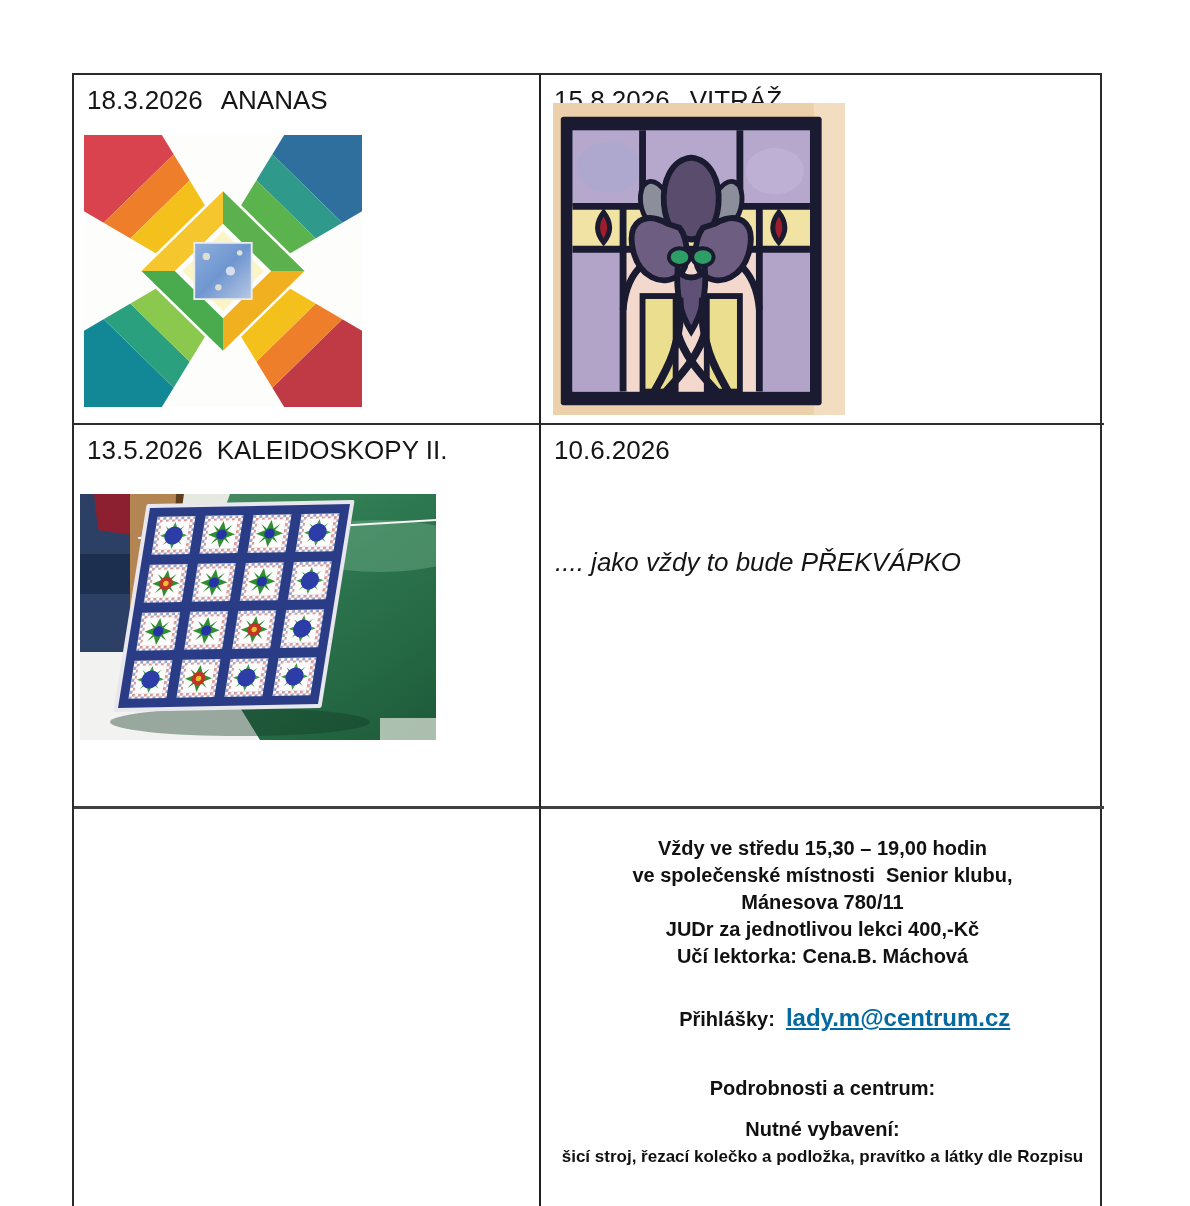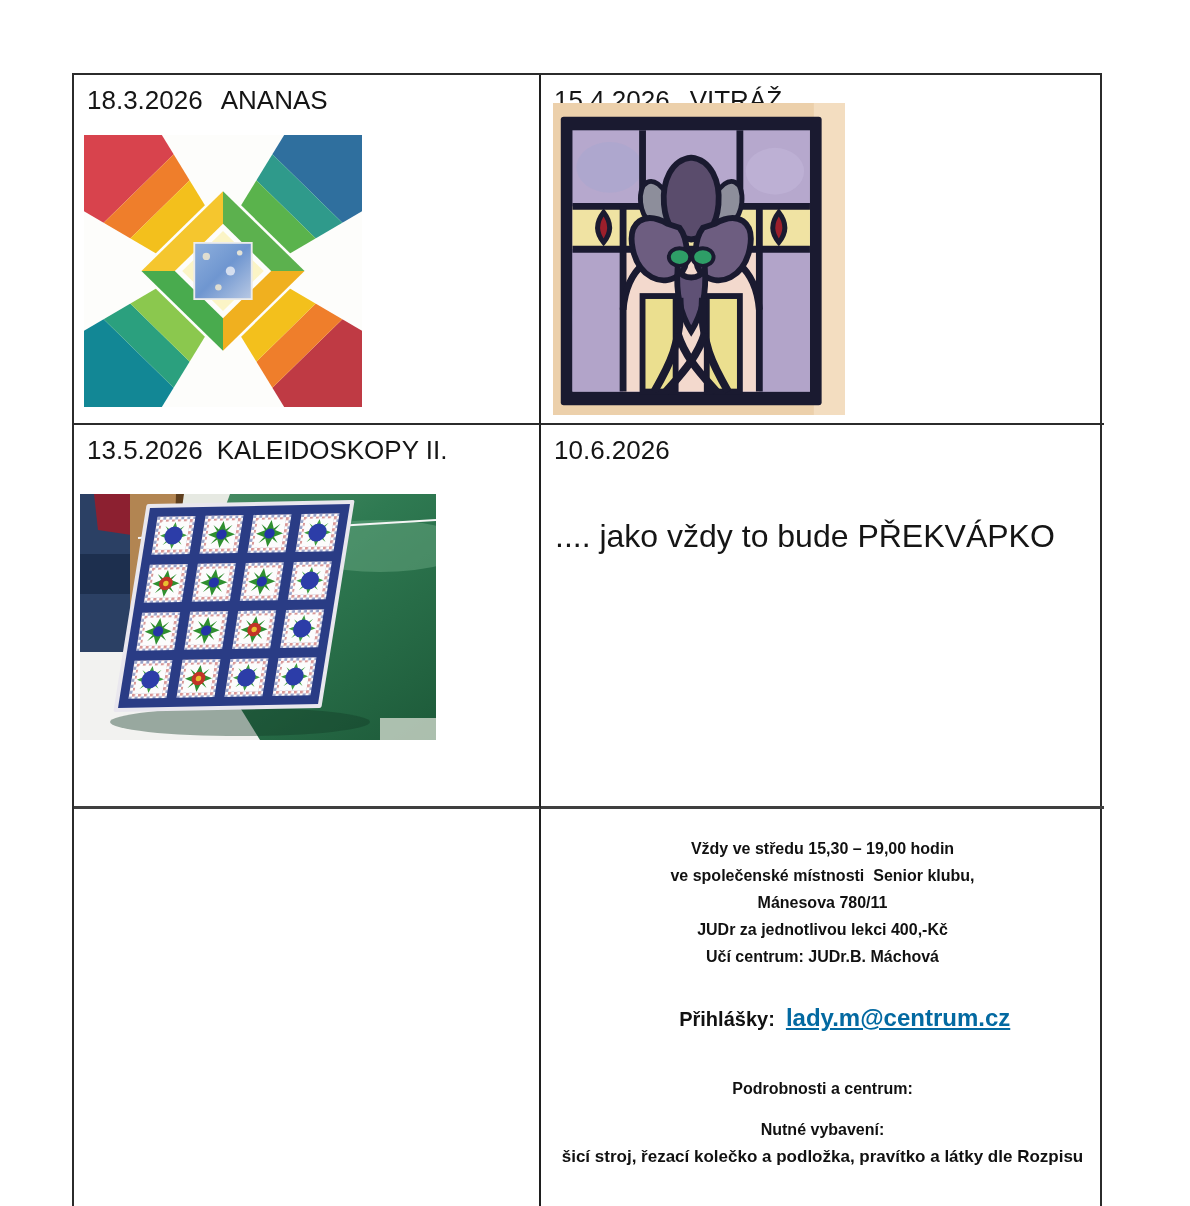--- a/index.html
+++ b/index.html
@@ -20,27 +20,27 @@
   .cell-header {
     display:flex; align-items:baseline; padding:9px 0 0 13px;
     font-size:26px; line-height:32px; color:#151515; white-space:pre-wrap;
   }
   .gap18 { width:18px; } .gap20 { width:20px; } .gap14 { width:14px; }
   .fig { position:absolute; display:block; }
   #fig-ananas { left:10px; top:60px; }
   #fig-vitraz { left:12px; top:28px; }
   #fig-kaleid { left:6px;  top:69px; }
   #surprise-note {
-    position:absolute; left:14px; top:95px; font-size:32px; line-height:32px;
-    color:#151515; white-space:pre-wrap;
+    position:absolute; left:14px; top:121px; font-size:26px; line-height:32px;
+    color:#151515; white-space:pre-wrap;font-style:italic;
   }
   .info-block {
     padding-top:26px; text-align:center; font-weight:bold; color:#111;
   }
-  .iline { font-size:16px; line-height:27px; white-space:pre-wrap; }
+  .iline { font-size:20px; line-height:27px; white-space:pre-wrap; }
   .signup-row { font-size:20px; line-height:32px; white-space:pre-wrap; }
   .link { color:#0369a1; text-decoration:underline; cursor:pointer; font-weight:bold; }
   .email-link { font-size:24px; }
   .details-label { margin-top:8px; }
   .website-link { display:block; font-size:27px; line-height:36px; }
   .equip-head { margin-top:14px; }
   .equip-line { font-size:17px; line-height:27px; }
 </style>
 </head>
 <body>
@@ -87,21 +87,21 @@
       <rect x="119" y="119" width="62" height="62" fill="url(#gBlue)" stroke="#ececec" stroke-width="2"></rect>
       <circle cx="132" cy="134" r="4" fill="#e9e3cf" opacity="0.9"></circle>
       <circle cx="158" cy="150" r="5" fill="#dfe6f2" opacity="0.9"></circle>
       <circle cx="145" cy="168" r="3.5" fill="#e9e3cf" opacity="0.9"></circle>
       <circle cx="168" cy="130" r="3" fill="#f0ead6" opacity="0.9"></circle>
     </svg>
   </div>
 
   <div class="cell r1">
     <div class="cell-header">
-      <span>15.4.2026</span>
+      <span>15.8.2026</span>
       <span class="gap20"></span>
       <span>VITRÁŽ</span>
     </div>
     <svg id="fig-vitraz" class="fig" width="292" height="312" viewBox="0 0 300 320" preserveAspectRatio="none">
       <rect width="300" height="320" fill="#ecd0ab"></rect>
       <rect x="268" width="32" height="320" fill="#f3ddc0"></rect>
       <rect x="8" y="14" width="268" height="296" rx="3" fill="#1a1a30"></rect>
       <rect x="20" y="28" width="244" height="268" fill="#b6a8cd"></rect>
       <ellipse cx="58" cy="66" rx="34" ry="26" fill="#a0a6d2" opacity="0.35"></ellipse>
       <ellipse cx="228" cy="70" rx="30" ry="24" fill="#c4b8dc" opacity="0.5"></ellipse>
@@ -250,21 +250,21 @@
   </div>
 
   <div class="cell c-left"></div>
 
   <div class="cell">
     <div class="info-block">
       <div class="iline">Vždy ve středu 15,30 – 19,00 hodin</div>
       <div class="iline">ve společenské místnosti  Senior klubu,</div>
       <div class="iline">Mánesova 780/11</div>
       <div class="iline">JUDr za jednotlivou lekci 400,-Kč</div>
-      <div class="iline">Učí centrum: JUDr.B. Máchová</div>
+      <div class="iline">Učí lektorka: Cena.B. Máchová</div>
       <div class="signup-row">
         <span>Přihlášky:  </span><a class="link email-link">lady.m@centrum.cz</a>
       </div>
       <div class="iline details-label">Podrobnosti a centrum:</div>
       <div class="iline equip-head">Nutné vybavení:</div>
       <div class="iline equip-line">šicí stroj, řezací kolečko a podložka, pravítko a látky dle Rozpisu</div>
     </div>
   </div>
 
 </div>

